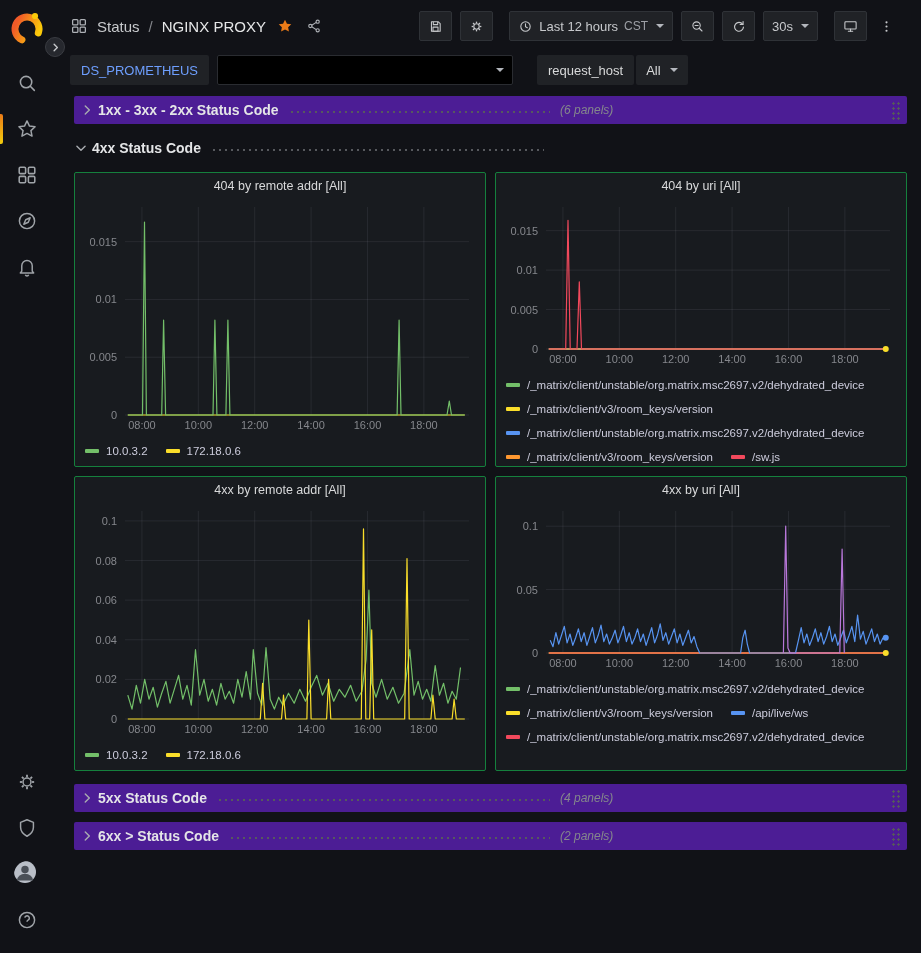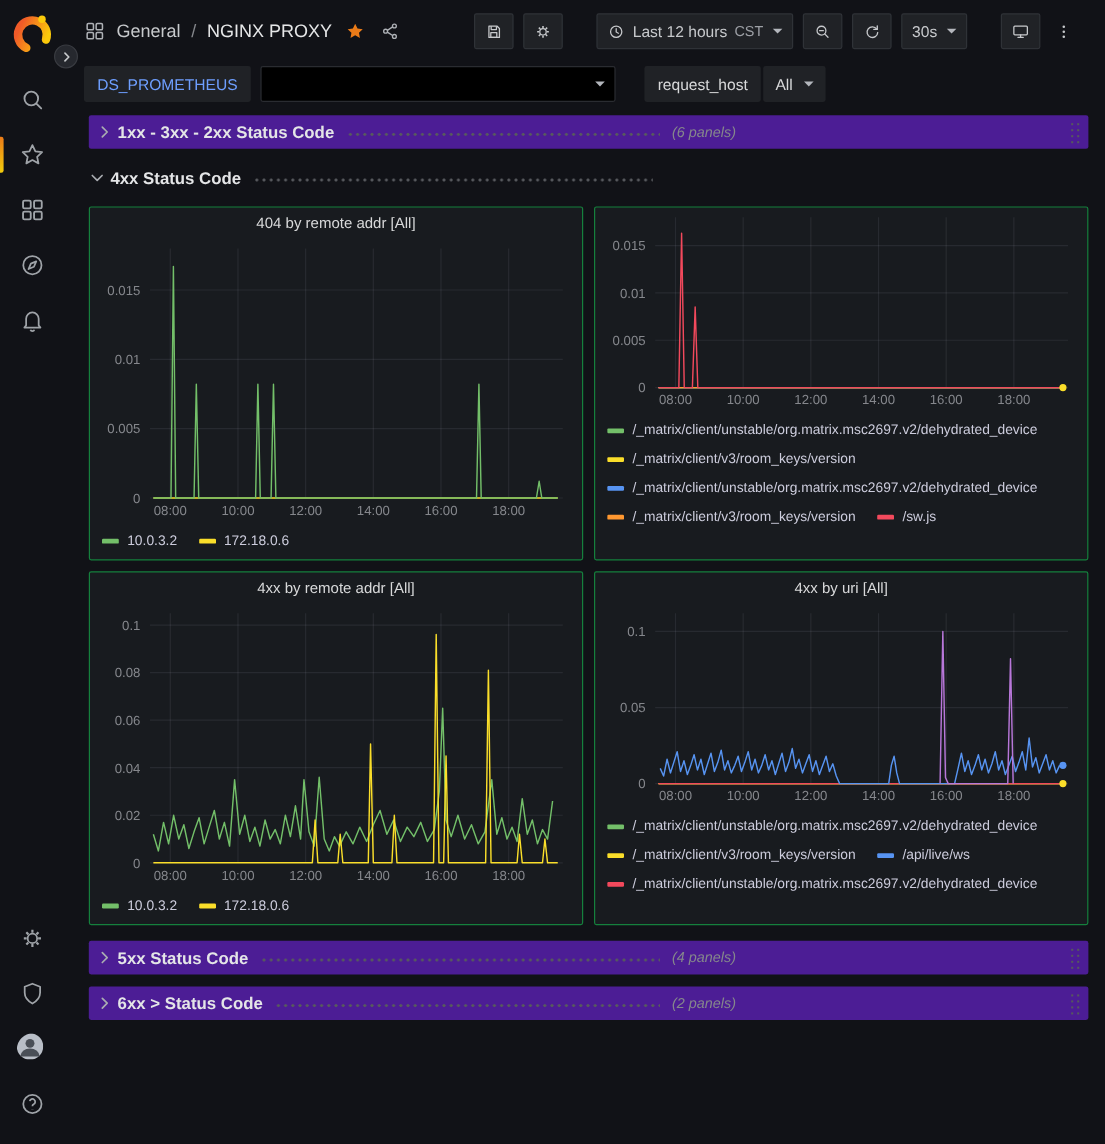--- a/index.html
+++ b/index.html
@@ -28,21 +28,21 @@
   .bc-sep{color:#85878c;}
   .bc-title{color:#e6e7e8;}
   .icon-ghost{padding:2px;display:flex;align-items:center;color:#aeb1b6;}
   .icon-ghost svg{width:16px;height:16px;}
   .toolbar{margin-left:auto;display:flex;align-items:center;gap:8px;}
   .tb-btn{height:30px;min-width:30px;padding:0 8px;background:#202226;border:1px solid #2f3237;border-radius:2px;display:flex;align-items:center;gap:6px;color:#c7c9cc;font-size:13px;white-space:nowrap;}
   .tb-btn svg{width:15px;height:15px;flex:none;}
   .tb-btn .tz{color:#9da0a6;font-size:12px;}
   .tb-btn.ghost{background:none;border:none;padding:0 4px;}
   .caret{width:0;height:0;border-left:4px solid transparent;border-right:4px solid transparent;border-top:4px solid #b4b7bd;margin-left:2px;}
-  .gap-l{margin-left:20px;}
+  .gap-l{margin-left:8px;}
 
   
   .varbar{position:absolute;left:54px;top:52px;width:867px;height:36px;display:flex;align-items:center;padding:0 16px;gap:8px;}
   .var-chip{height:30px;display:flex;align-items:center;padding:0 11px;background:#202226;border-radius:2px;font-size:13px;font-weight:500;color:#d8d9da;}
   .var-chip.link{color:var(--link);}
   .var-select{height:30px;display:flex;align-items:center;border-radius:2px;}
   .var-select.ds{width:296px;background:#000;border:1px solid #2a2c31;justify-content:flex-end;padding:0 8px;}
   .var-select.host{background:#202226;padding:0 10px;gap:7px;font-size:13px;font-weight:500;}
   .var-group{display:flex;gap:2px;margin-left:16px;}
 
@@ -188,21 +188,21 @@
 <header class="topbar">
   <div class="breadcrumb">
     <span class="bc-icon">
       <svg viewBox="0 0 24 24" fill="none" stroke="currentColor" stroke-width="1.7">
           <rect x="3.5" y="3.5" width="7" height="7" rx="1.3"></rect>
           <rect x="13.5" y="3.5" width="7" height="7" rx="1.3"></rect>
           <rect x="3.5" y="13.5" width="7" height="7" rx="1.3"></rect>
           <rect x="13.5" y="13.5" width="7" height="7" rx="1.3"></rect>
         </svg>
     </span>
-    <span class="bc-section">General</span>
+    <span class="bc-section">Status</span>
     <span class="bc-sep">/</span>
     <span class="bc-title">NGINX PROXY</span>
     <button class="icon-ghost">
       <span>
         <svg viewBox="0 0 24 24" width="16" height="16" style="fill:var(--accent)">
             <path d="M12 2.6l2.9 6 6.5.9-4.7 4.5 1.2 6.4-5.9-3.2-5.9 3.2 1.2-6.4L2.6 9.5l6.5-.9z"></path>
           </svg>
       </span>
     </button>
     <button class="icon-ghost">
@@ -379,20 +379,21 @@
             </span>
             <span class="legend-item">
               <i style="background: rgb(250, 222, 42);"></i>
               <span>172.18.0.6</span>
             </span>
           </div>
         </div>
     </section>
 
     <section class="panel">
+      <header class="panel-title">404 by uri [All]</header>
       <div class="chart short">
           <svg viewBox="0 0 398 168">
             <line x1="60.918032786885234" x2="60.918032786885234" y1="8" y2="150" stroke="rgba(204,204,220,0.09)" stroke-width="1"></line>
             <text x="60.918032786885234" y="164" fill="#85878c" font-size="11" text-anchor="middle" font-family="Liberation Sans, sans-serif">08:00</text>
             <line x1="117.31147540983605" x2="117.31147540983605" y1="8" y2="150" stroke="rgba(204,204,220,0.09)" stroke-width="1"></line>
             <text x="117.31147540983605" y="164" fill="#85878c" font-size="11" text-anchor="middle" font-family="Liberation Sans, sans-serif">10:00</text>
             <line x1="173.70491803278685" x2="173.70491803278685" y1="8" y2="150" stroke="rgba(204,204,220,0.09)" stroke-width="1"></line>
             <text x="173.70491803278685" y="164" fill="#85878c" font-size="11" text-anchor="middle" font-family="Liberation Sans, sans-serif">12:00</text>
             <line x1="230.09836065573768" x2="230.09836065573768" y1="8" y2="150" stroke="rgba(204,204,220,0.09)" stroke-width="1"></line>
             <text x="230.09836065573768" y="164" fill="#85878c" font-size="11" text-anchor="middle" font-family="Liberation Sans, sans-serif">14:00</text>

